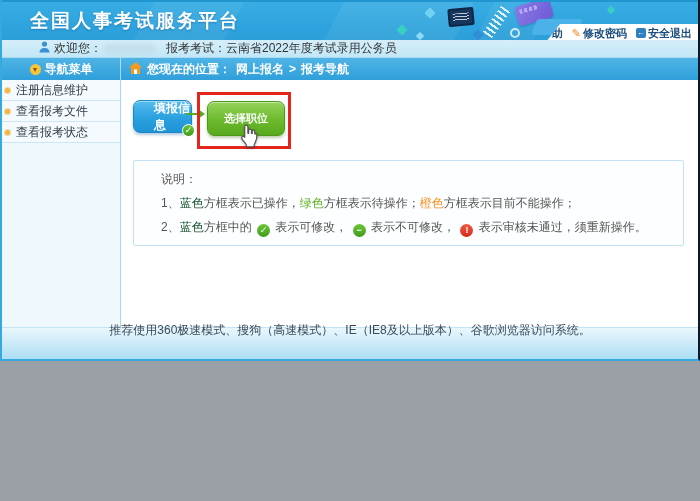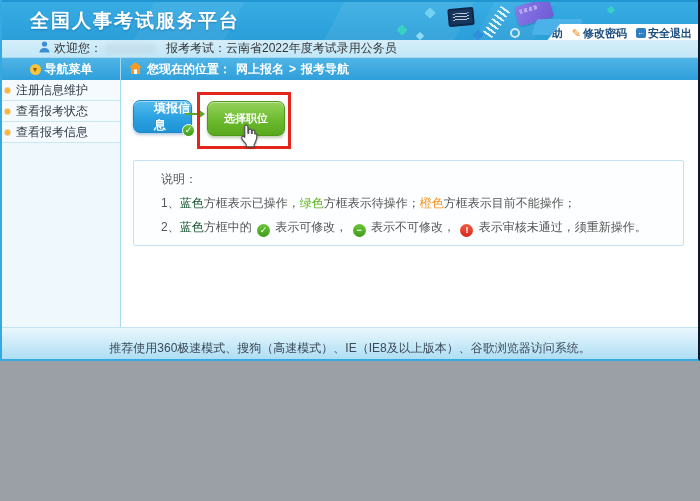--- a/index.html
+++ b/index.html
@@ -150,21 +150,21 @@
   }
   .bg-green { background:linear-gradient(180deg,#6cc63a,#3f9c1a); }
   .bg-red { background:linear-gradient(180deg,#ef5a43,#d8281a); }
 
   
   .footer {
     position:absolute; left:0; right:0; bottom:0; height:32px;
     background:linear-gradient(180deg,#e9f7fd 0%,#cfecf9 45%,#addef4 100%);
     border-top:1px solid #c2e4f5;
     display:flex; align-items:flex-end; justify-content:center;
-    font-size:12px; color:#3c4a58; padding-bottom:2px;
+    font-size:12px; color:#3c4a58; padding-bottom:20px;
   }
 </style>
 </head>
 <body>
 
 <div class="page">
 
   <div class="header">
     <div class="il il-stripe1"></div>
     <div class="il il-stripe2"></div>
@@ -214,25 +214,25 @@
     <div class="sidebar-head">
       <span class="nav-caret-ico">▾</span>
       <span>导航菜单</span>
     </div>
     <div class="side-item">
       <span class="bullet"></span>
       <span>注册信息维护</span>
     </div>
     <div class="side-item">
       <span class="bullet"></span>
-      <span>查看报考状态</span>
+      <span>查看报考文件</span>
     </div>
     <div class="side-item">
       <span class="bullet"></span>
-      <span>查看报考信息</span>
+      <span>查看报考状态</span>
     </div>
   </div>
 
   <div class="breadcrumb">
     <span>
       <svg width="13" height="12" viewBox="0 0 13 12">
           <path d="M6.5 0 L13 5.5 L11 5.5 L11 12 L2 12 L2 5.5 L0 5.5 Z" fill="#f59a23"></path>
           <rect x="5" y="7.5" width="3" height="4.5" fill="#fff"></rect>
         </svg>
     </span>

